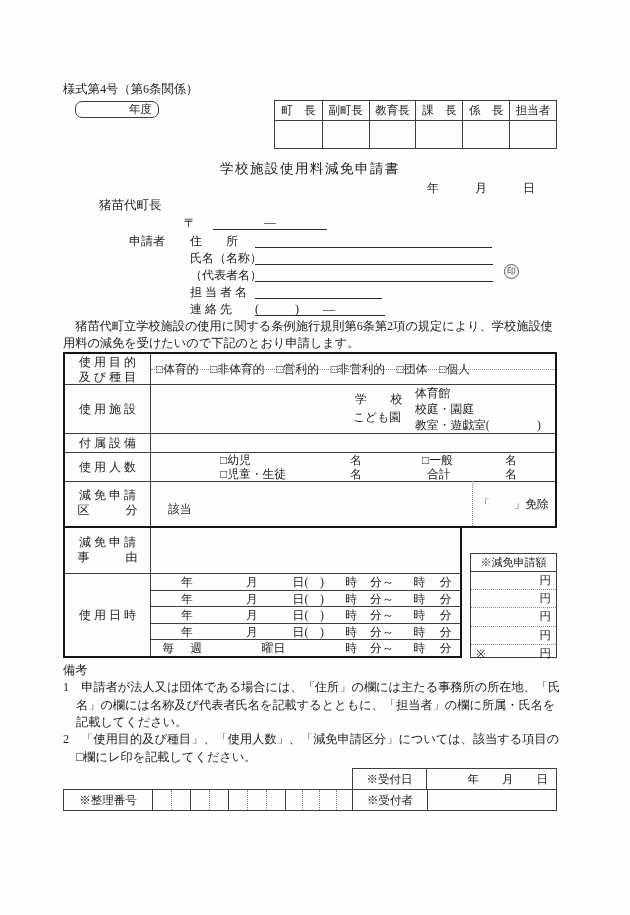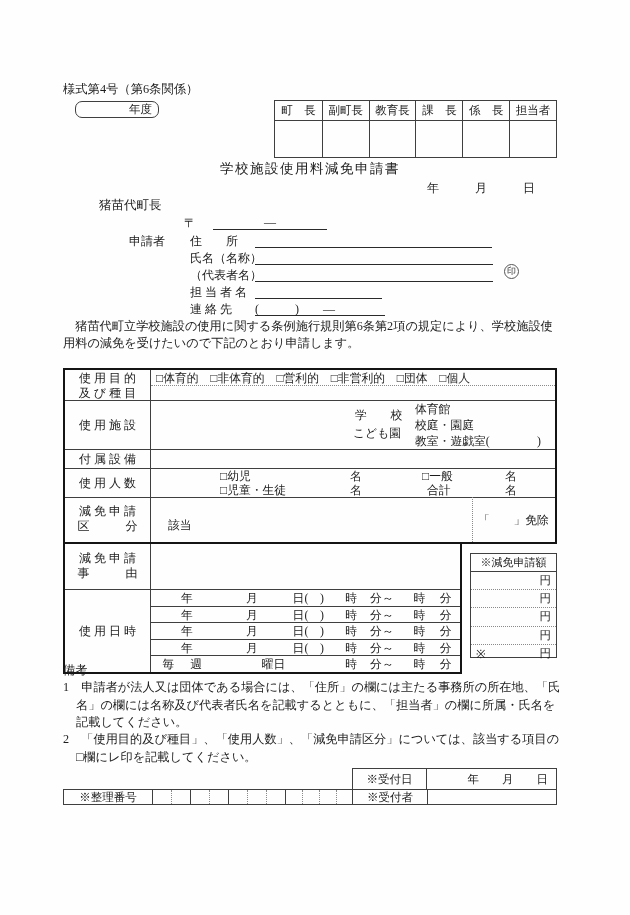--- a/index.html
+++ b/index.html
@@ -8,24 +8,24 @@
     background:#fefefe;color:#1c1c1c;
     font-family:"Liberation Serif","DejaVu Serif",serif;
     font-size:12px;overflow:hidden;
   }
   .abs{position:absolute;}
   .hline{position:absolute;height:1px;background:#3f3f3f;}
   .vline{position:absolute;width:1px;background:#3f3f3f;}
   .dot-h{position:absolute;border-top:1px dotted #8a8a8a;height:0;}
   .dot-v{position:absolute;border-left:1px dotted #8a8a8a;width:0;}
   .box-thin{position:absolute;border:1px solid #3f3f3f;box-sizing:border-box;}
-  .box-thick{position:absolute;border:2px solid #141414;box-sizing:border-box;margin-top:16px;}
+  .box-thick{position:absolute;border:2px solid #141414;box-sizing:border-box;}
   .uline{position:absolute;border-bottom:1px solid #2a2a2a;height:15px;box-sizing:border-box;}
   .c{text-align:center;}
-  .approval{position:absolute;left:274px;top:100px;width:283px;height:58px;
+  .approval{position:absolute;left:274px;top:100px;width:283px;height:49px;
     border:1px solid #3f3f3f;box-sizing:border-box;display:grid;
     grid-template-columns:repeat(6,1fr);grid-template-rows:20px 1fr;}
   .approval .hcell{border-left:1px solid #3f3f3f;border-bottom:1px solid #3f3f3f;
     font-size:11.5px;display:flex;align-items:center;justify-content:center;}
   .approval .bcell{border-left:1px solid #3f3f3f;}
   .approval .first{border-left:none;}
   .lbl{font-size:12px;}
   .small{font-size:11.8px;}
   .note{position:absolute;left:63px;width:500px;font-size:12.2px;line-height:17.5px;
     padding-left:13px;text-indent:-13px;box-sizing:border-box;}
@@ -99,21 +99,21 @@
 
     <div class="hline" style="left:0;top:30px;width:490px;"></div>
     <div class="hline" style="left:0;top:79px;width:490px;"></div>
     <div class="hline" style="left:0;top:98px;width:490px;"></div>
     <div class="hline" style="left:0;top:127px;width:490px;"></div>
 
     <div class="abs c" style="left:0;top:1px;width:85px;line-height:14.5px;">
       <div>使 用 目 的</div>
       <div>及 び 種 目</div>
     </div>
-    <div class="abs small" style="left:91px;top:1px;white-space:nowrap;">□体育的　□非体育的　□営利的　□非営利的　□団体　□個人</div>
+    <div class="abs small" style="left:91px;top:8px;white-space:nowrap;">□体育的　□非体育的　□営利的　□非営利的　□団体　□個人</div>
     <div class="dot-h" style="left:86px;top:15px;width:404px;"></div>
 
     <div class="abs c" style="left:0;top:47px;width:85px;">使 用 施 設</div>
     <div class="abs small" style="left:290px;top:38px;">学　　校</div>
     <div class="abs small" style="left:288px;top:56px;">こども園</div>
     <div class="abs small" style="left:350px;top:32px;">体育館</div>
     <div class="abs small" style="left:350px;top:48px;">校庭・園庭</div>
     <div class="abs small" style="left:350px;top:64px;white-space:nowrap;">教室・遊戯室(　　　　)</div>
 
     <div class="abs c" style="left:0;top:81px;width:85px;">付 属 設 備</div>
@@ -227,21 +227,21 @@
   <div class="abs" style="left:63px;top:662px;font-size:12.2px;">備考</div>
   <div class="note" style="top:679px;">1　申請者が法人又は団体である場合には、「住所」の欄には主たる事務所の所在地、「氏名」の欄には名称及び代表者氏名を記載するとともに、「担当者」の欄に所属・氏名を記載してください。</div>
   <div class="note" style="top:731px;">2　「使用目的及び種目」、「使用人数」、「減免申請区分」については、該当する項目の□欄にレ印を記載してください。</div>
 
   <div class="box-thin" style="left:352px;top:768px;width:205px;height:22px;display:flex;">
     <div style="width:74px;border-right:1px solid #3f3f3f;box-sizing:border-box;font-size:11.5px;
                 display:flex;align-items:center;justify-content:center;">※受付日</div>
     <div style="flex:1;font-size:11.5px;display:flex;align-items:center;justify-content:flex-end;padding-right:8px;">年　　月　　日</div>
   </div>
 
-  <div class="box-thin" style="left:63px;top:789px;width:494px;height:16px;">
+  <div class="box-thin" style="left:63px;top:789px;width:494px;height:22px;">
     <div class="fcell" style="left:0;width:88px;font-size:11.5px;display:flex;align-items:center;justify-content:center;">※整理番号</div>
 
     <div class="fcell b-solid" style="left:88px;width:19px;"></div>
     <div class="fcell b-dot" style="left:107px;width:19px;"></div>
     <div class="fcell b-solid" style="left:126px;width:19px;"></div>
     <div class="fcell b-dot" style="left:145px;width:19px;"></div>
     <div class="fcell b-solid" style="left:164px;width:19px;"></div>
     <div class="fcell b-dot" style="left:183px;width:19px;"></div>
     <div class="fcell b-dot" style="left:202px;width:19px;"></div>
     <div class="fcell b-solid" style="left:221px;width:17px;"></div>

